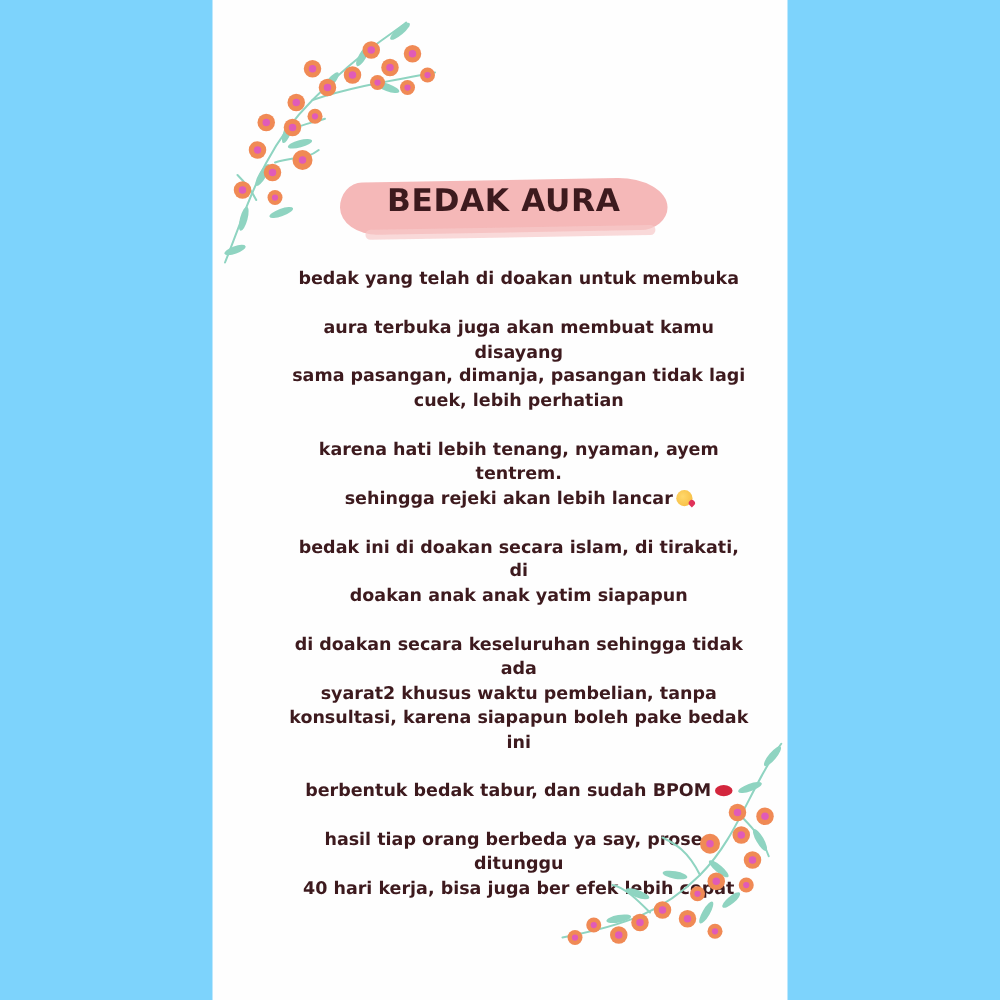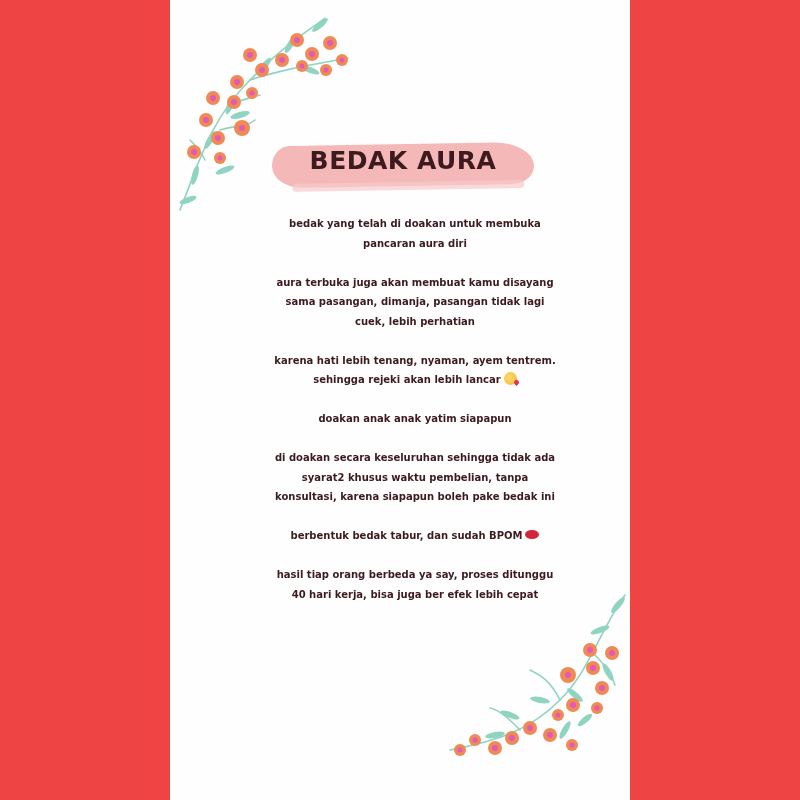--- a/index.html
+++ b/index.html
@@ -7,21 +7,21 @@
       padding: 0;
       width: 800px;
       height: 800px;
       background: #ffffff;
       overflow: hidden;
     }
     .canvas {
       position: relative;
       width: 800px;
       height: 800px;
-      background: #ef4444;
+      background: #7dd3fc;
     }
     .card {
       position: absolute;
       left: 170px;
       top: 0;
       width: 460px;
       height: 800px;
       background: #fefefe;
     }
     .title-wrap {
@@ -64,21 +64,21 @@
       color: #3d1a1e;
     }
     .body-text {
       position: absolute;
       left: 230px;
       top: 214px;
       width: 370px;
       text-align: center;
       font-family: "DejaVu Sans", sans-serif;
       font-weight: bold;
-      font-size: 10px;
+      font-size: 14px;
       line-height: 19.5px;
       color: #3d1a1e;
     }
     .para {
       margin: 0 0 19.5px 0;
     }
     .para span { display: block; }
     .emoji {
       display: inline-block;
       width: 13px;
@@ -213,32 +213,32 @@
   </svg>
 
   <div class="title-wrap">
     <div class="brush"></div>
     <div class="title">BEDAK AURA</div>
   </div>
 
   <div class="body-text">
     <div class="para">
       <span>bedak yang telah di doakan untuk membuka</span>
-      <span>pancaran aura diri</span>
     </div>
     <div class="para">
       <span>aura terbuka juga akan membuat kamu disayang</span>
       <span>sama pasangan, dimanja, pasangan tidak lagi</span>
       <span>cuek, lebih perhatian</span>
     </div>
     <div class="para">
       <span>karena hati lebih tenang, nyaman, ayem tentrem.</span>
       <span><b>sehingga rejeki akan lebih lancar</b><i class="emoji emoji-kiss"></i></span>
     </div>
     <div class="para">
+      <span>bedak ini di doakan secara islam, di tirakati, di</span>
       <span>doakan anak anak yatim siapapun</span>
     </div>
     <div class="para">
       <span>di doakan secara keseluruhan sehingga tidak ada</span>
       <span>syarat2 khusus waktu pembelian, tanpa</span>
       <span>konsultasi, karena siapapun boleh pake bedak ini</span>
     </div>
     <div class="para">
       <span><b>berbentuk bedak tabur, dan sudah BPOM</b><i class="emoji emoji-lips"></i></span>
     </div>

